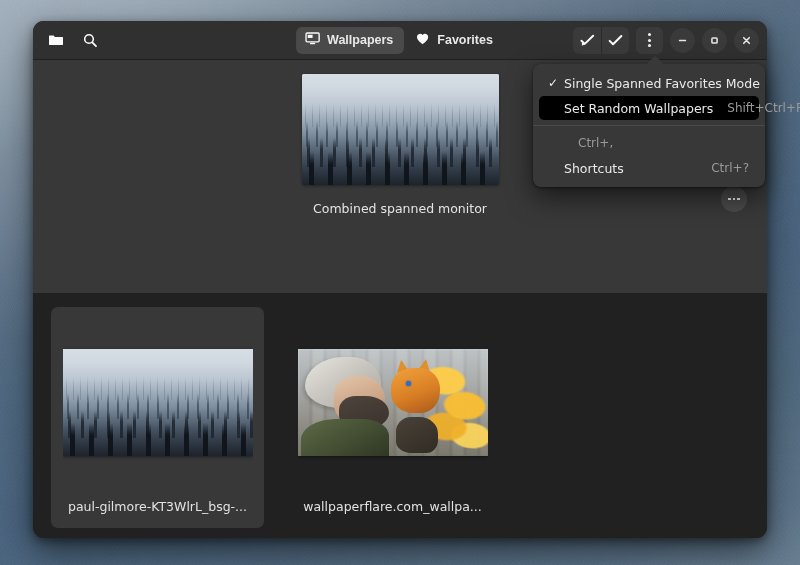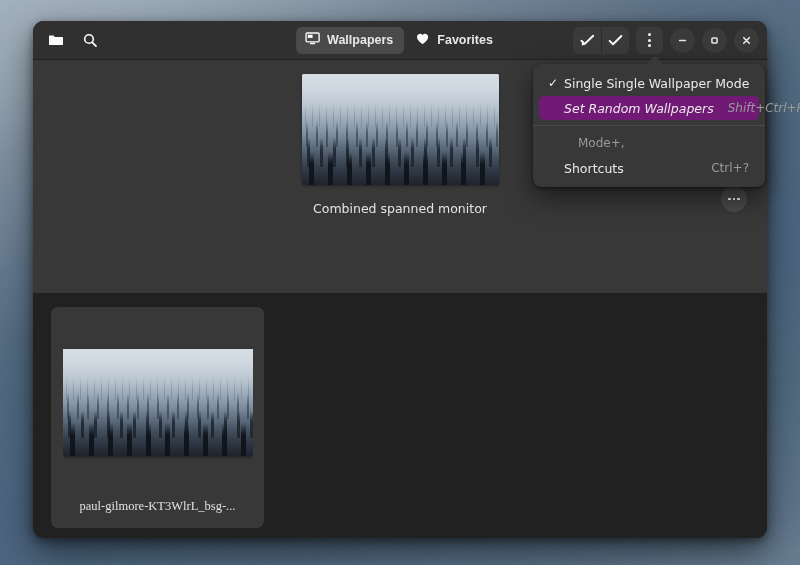--- a/index.html
+++ b/index.html
@@ -406,21 +406,20 @@
   }
 
   .wp-label {
     margin-top: 14px;
     color: #e2e2e2;
     font-size: 12.5px;
     text-align: center;
     max-width: 200px;
     white-space: nowrap;
     overflow: hidden;
-    font-family: Liberation Serif, serif;
   }
 
   
   #popover {
     position: absolute;
     left: 533px;
     top: 64px;
     width: 232px;
     background: #383838;
     border-radius: 8px;
@@ -444,21 +443,21 @@
     height: 24px;
     margin: 1px 6px;
     padding: 0 10px 0 9px;
     border-radius: 5px;
     color: #eaeaea;
     font-size: 12.5px;
     cursor: pointer;
     white-space: nowrap;
     box-sizing: border-box;
   }
-  .menu-item.highlight { background: #701a75; font-style: italic; }
+  .menu-item.highlight { background: #000000; }
   .menu-item .check {
     width: 16px;
     flex: 0 0 16px;
     font-size: 12px;
     color: #f0f0f0;
     line-height: 1;
   }
   .menu-item .mlabel { flex: 1 1 auto; }
   .menu-item .accel { color: #9a9a9a; font-size: 12px; padding-left: 14px; }
   .menu-sep { height: 1px; background: #4a4a4a; margin: 5px 0; }
@@ -585,45 +584,66 @@
                 <div class="band b2"></div>
                 <div class="band b3"></div>
                 <div class="band b4"></div>
                 <div class="mist"></div>
               </div>
             </div>
           </div>
           <div class="wp-label">paul-gilmore-KT3WlrL_bsg-...</div>
         </div>
 
+        <div class="wp-card plain">
+          <div class="thumb-box" style="height:166px;align-items:center;">
+            <div class="thumb wide">
+              <div class="anime">
+                <div class="fence"></div>
+                <div class="blur-ov"></div>
+                <div class="tails"></div>
+                <div class="hair"></div>
+                <div class="face"></div>
+                <div class="mask"></div>
+                <div class="body"></div>
+                <div class="cat-ear1"></div>
+                <div class="cat-ear2"></div>
+                <div class="cat"></div>
+                <div class="cat-eye"></div>
+                <div class="glove"></div>
+              </div>
+            </div>
+          </div>
+          <div class="wp-label">wallpaperflare.com_wallpa...</div>
+        </div>
 
       </div>
     </div>
   </div>
 
   <div id="popover">
     <div class="arrow"></div>
 
     <div class="menu-item">
       <span class="check">✓</span>
-      <span class="mlabel">Single Single Wallpaper Mode</span>
+      <span class="mlabel">Single Spanned Favorites Mode</span>
       <span class="accel"></span>
     </div>
 
     <div class="menu-item highlight">
       <span class="check"></span>
       <span class="mlabel">Set Random Wallpapers</span>
       <span class="accel">Shift+Ctrl+R</span>
     </div>
 
     <div class="menu-sep"></div>
 
     <div class="menu-item">
       <span class="check"></span>
-      <span class="accel">Mode+,</span>
+      <span class="accel">Ctrl+,</span>
     </div>
 
     <div class="menu-item">
       <span class="check"></span>
       <span class="mlabel">Shortcuts</span>
       <span class="accel">Ctrl+?</span>
     </div>
 
   </div>
 

